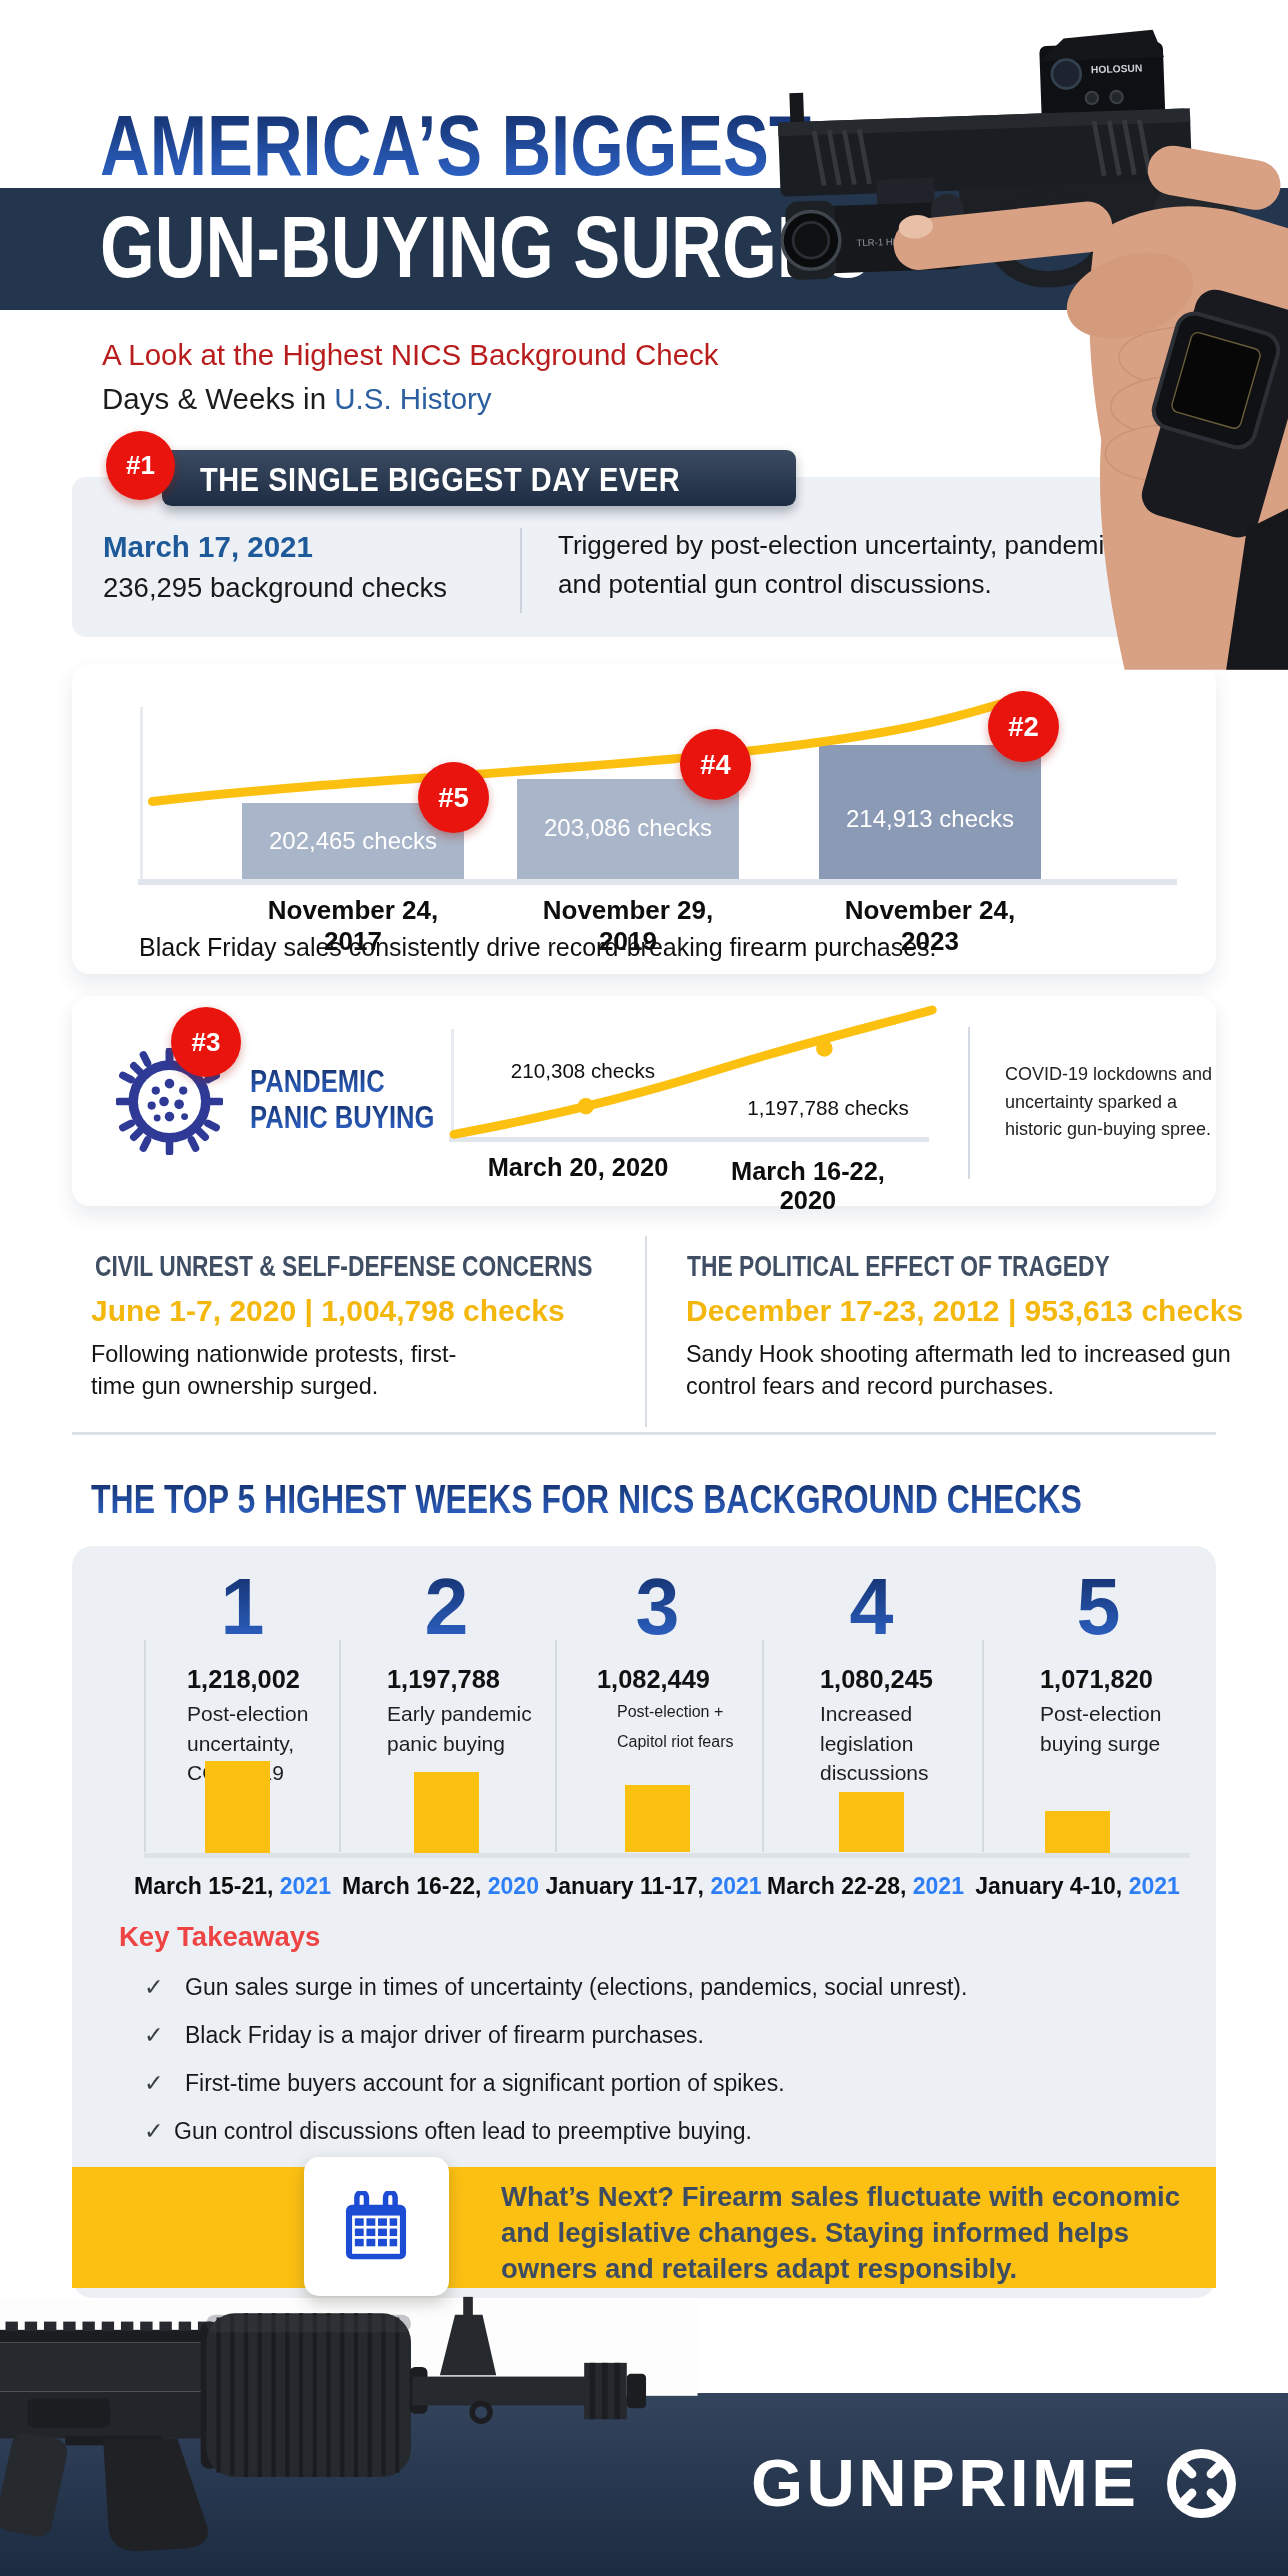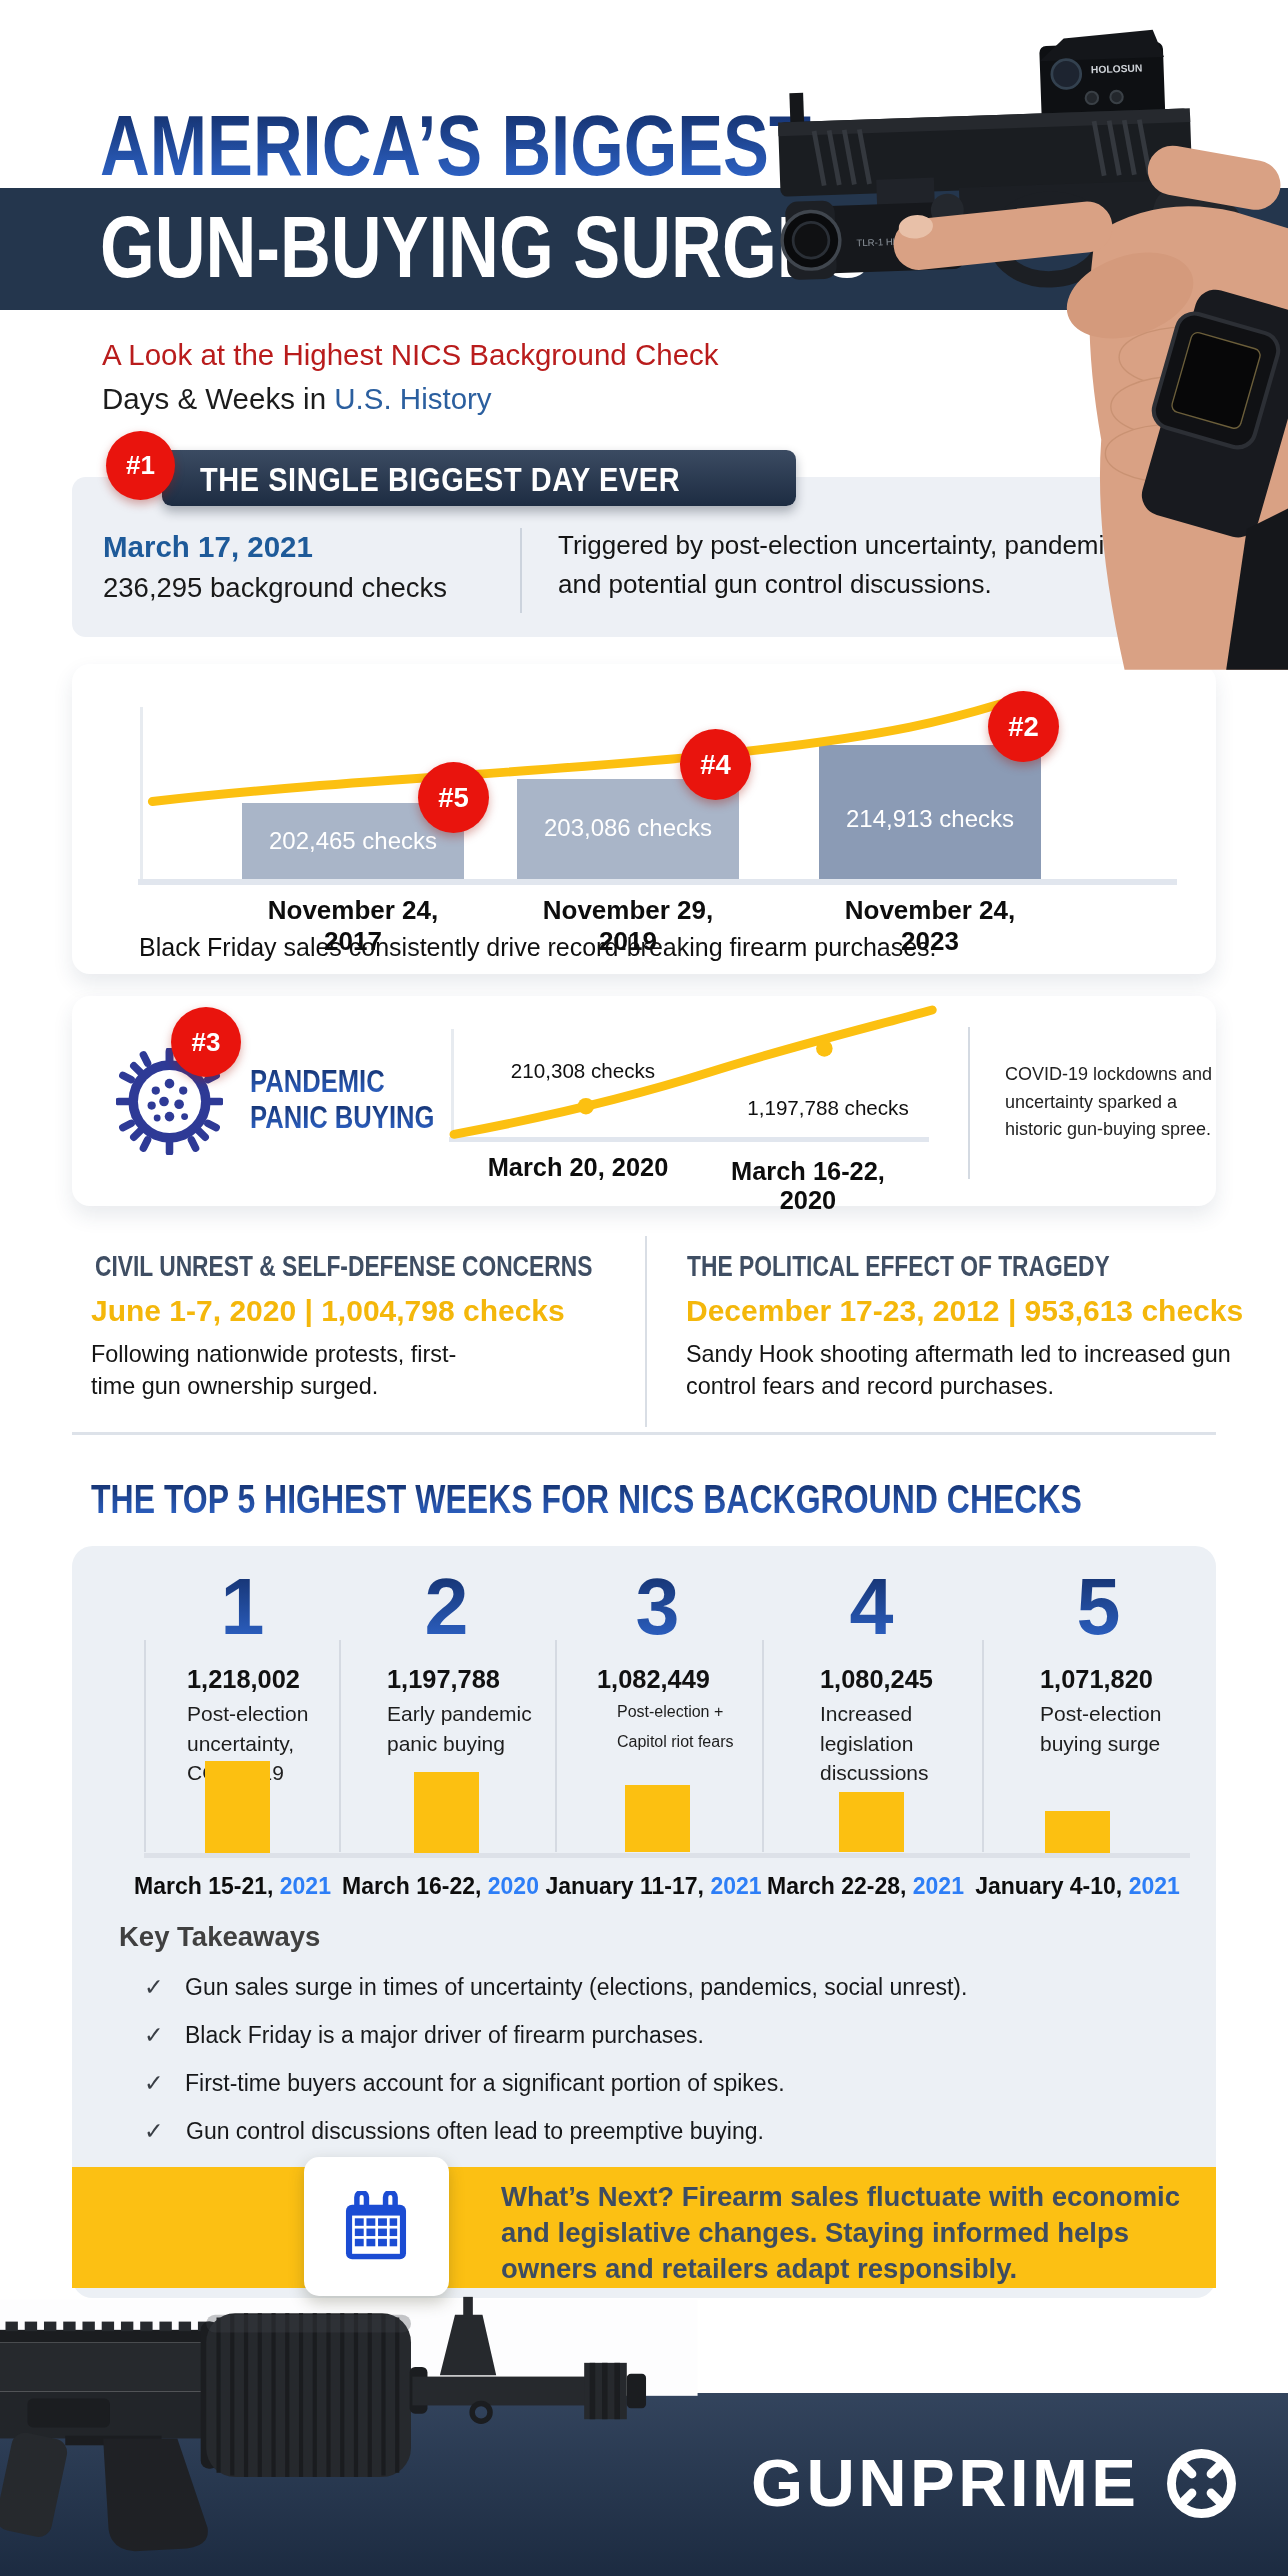--- a/index.html
+++ b/index.html
@@ -258,34 +258,34 @@
     <span>March 15-21, </span><span class="year">2021</span></div>
   <div class="abs datelbl" style="left:326px;top:1873px;width:229px;font-size:23px;">
     <span>March 16-22, </span><span class="year">2020</span></div>
   <div class="abs datelbl" style="left:539px;top:1873px;width:229px;font-size:23px;">
     <span>January 11-17, </span><span class="year">2021</span></div>
   <div class="abs datelbl" style="left:751px;top:1873px;width:229px;font-size:23px;">
     <span>March 22-28, </span><span class="year">2021</span></div>
   <div class="abs datelbl" style="left:963px;top:1873px;width:229px;font-size:23px;">
     <span>January 4-10, </span><span class="year">2021</span></div>
 
-  <div class="abs" style="left:119px;top:1921px;font-size:27.5px;font-weight:bold;color:#404040;">Key Takeaways</div>
+  <div class="abs" style="left:119px;top:1921px;font-size:27.5px;font-weight:bold;color:#ef4444;">Key Takeaways</div>
 
   <div class="abs checkrow" style="left:144px;top:1973px;">
     <span style="color:#3a3f46;font-size:23.4px;">✓</span>
     <span style="margin-left:15px;">Gun sales surge in times of uncertainty (elections, pandemics, social unrest).</span></div>
   <div class="abs checkrow" style="left:144px;top:2021px;">
     <span style="color:#3a3f46;font-size:23.4px;">✓</span>
     <span style="margin-left:15px;">Black Friday is a major driver of firearm purchases.</span></div>
   <div class="abs checkrow" style="left:144px;top:2069px;">
     <span style="color:#3a3f46;font-size:23.4px;">✓</span>
     <span style="margin-left:15px;">First-time buyers account for a significant portion of spikes.</span></div>
   <div class="abs checkrow" style="left:144px;top:2117px;">
     <span style="color:#3a3f46;font-size:23.4px;">✓</span>
-    <span style="margin-left:16px;">Gun control discussions often lead to preemptive buying.</span></div>
+    <span style="margin-left:4px;">Gun control discussions often lead to preemptive buying.</span></div>
 
   <div class="abs" style="left:72px;top:2167px;width:1144px;height:121px;background:#fcc013;"></div>
   <div class="abs" style="left:304px;top:2157px;width:145px;height:139px;background:#fff;border-radius:15px;box-shadow:0 6.9px 15px rgba(60,60,30,.25);z-index:3;"></div>
   <svg class="abs" style="left:343px;top:2191px;z-index:4;" width="66" height="71" viewBox="0 0 96 104">
     <rect x="20" y="2" width="14" height="32" rx="7" fill="#ffffff" stroke="#1b4cd3" stroke-width="8"></rect>
     <rect x="62" y="2" width="14" height="32" rx="7" fill="#ffffff" stroke="#1b4cd3" stroke-width="8"></rect>
     <rect x="4" y="20" width="88" height="80" rx="9" fill="#1b4cd3"></rect>
     <rect x="13" y="36" width="70" height="56" fill="#ffffff"></rect>
     <g fill="#1b4cd3">
       <rect x="17" y="40" width="13" height="11"></rect>

